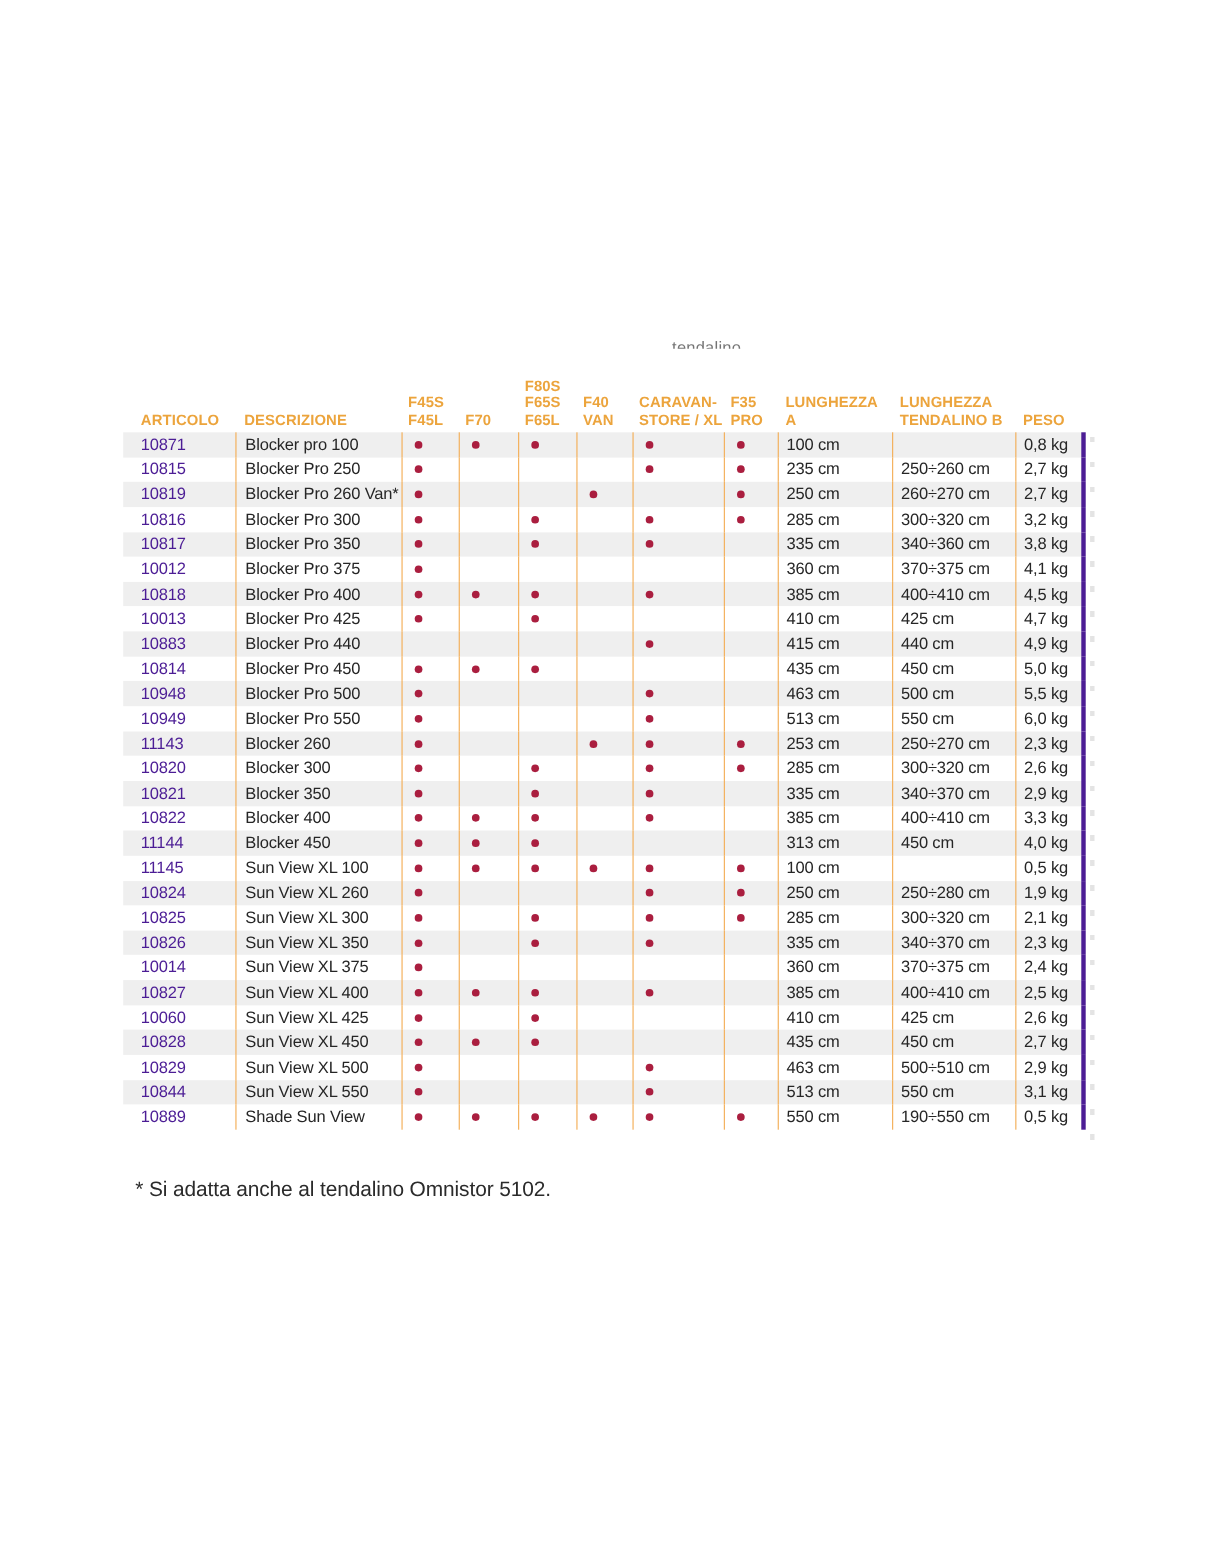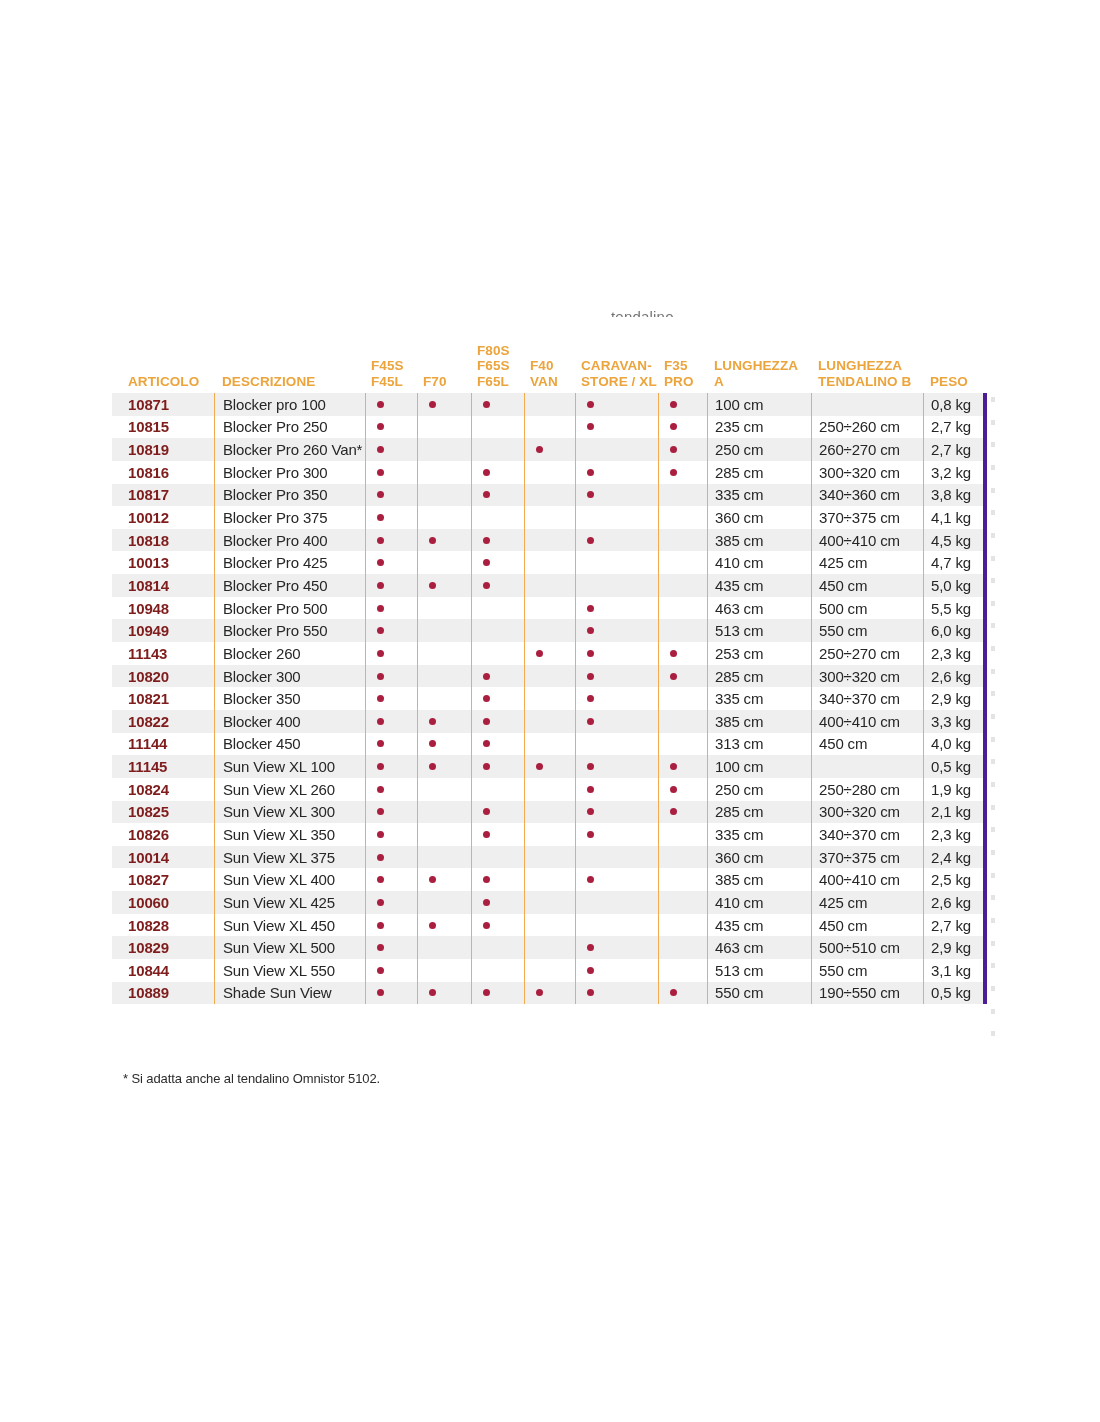--- a/index.html
+++ b/index.html
@@ -45,39 +45,39 @@
   .row{height:22.65px;align-items:center;}
   .tbody .row:nth-child(odd){background:#efefef;}
   .row>div{
     height:100%;display:flex;align-items:center;
     border-left:1px solid #f3ab50;
     overflow:hidden;white-space:nowrap;
     font-size:15px;letter-spacing:-.15px;
   }
   .row>div:first-child{border-left:none;}
   .row>div:last-child{border-right:4px solid #4c1d95;}
-  .cell-art{padding-left:16px;font-weight:bold;font-size:16px;color:#7f1d1d;}
+  .cell-art{padding-left:16px;font-weight:normal;font-size:16px;color:#4c1d95;}
   .cell-desc{padding-left:8px;font-size:15.5px;text-align:center;}
   .cell-a,.cell-b,.cell-peso{padding-left:7px;}
   .dot{
     width:7px;height:7px;border-radius:50%;background:#aa1e3f;
     margin-left:11px;flex:0 0 auto;
   }
   
   .crop-artifacts{
     position:absolute;left:991px;top:397px;width:4px;height:653px;
     background:repeating-linear-gradient(
       to bottom,
       rgba(120,120,120,.45) 0px, rgba(120,120,120,.45) 5px,
       transparent 5px, transparent 22.65px);
     opacity:.45;
   }
   .footnote{
     position:absolute;left:123px;top:1071px;
-    font-size:13px;color:#2b2b2b;letter-spacing:-.1px;
+    font-size:19px;color:#2b2b2b;letter-spacing:-.1px;
   }
 </style>
 </head>
 <body>
 
 <div class="page">
 
   <div class="fragment">
     <span class="frag-inner">
       <span class="frag-bullet"></span>
@@ -278,20 +278,35 @@
           <span class="dot"></span>
         </div>
         <div class="cell-dot"></div>
         <div class="cell-dot"></div>
         <div class="cell-dot"></div>
         <div class="cell-a">410 cm</div>
         <div class="cell-b">425 cm</div>
         <div class="cell-peso">4,7 kg</div>
       </div>
       <div class="row">
+        <div class="cell-art">10883</div>
+        <div class="cell-desc">Blocker Pro 440</div>
+        <div class="cell-dot"></div>
+        <div class="cell-dot"></div>
+        <div class="cell-dot"></div>
+        <div class="cell-dot"></div>
+        <div class="cell-dot">
+          <span class="dot"></span>
+        </div>
+        <div class="cell-dot"></div>
+        <div class="cell-a">415 cm</div>
+        <div class="cell-b">440 cm</div>
+        <div class="cell-peso">4,9 kg</div>
+      </div>
+      <div class="row">
         <div class="cell-art">10814</div>
         <div class="cell-desc">Blocker Pro 450</div>
         <div class="cell-dot">
           <span class="dot"></span>
         </div>
         <div class="cell-dot">
           <span class="dot"></span>
         </div>
         <div class="cell-dot">
           <span class="dot"></span>

